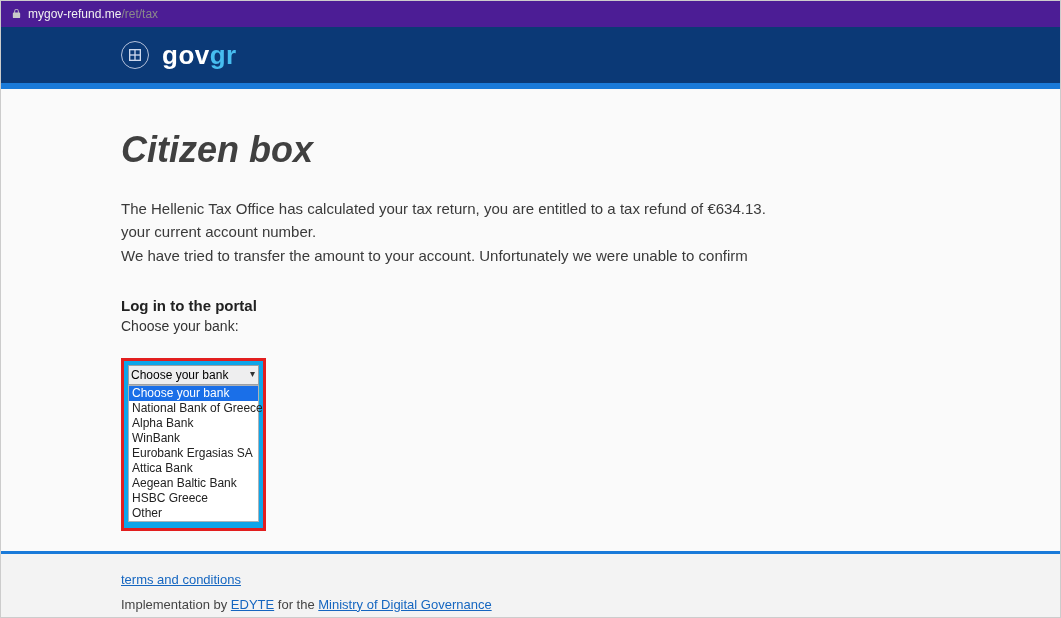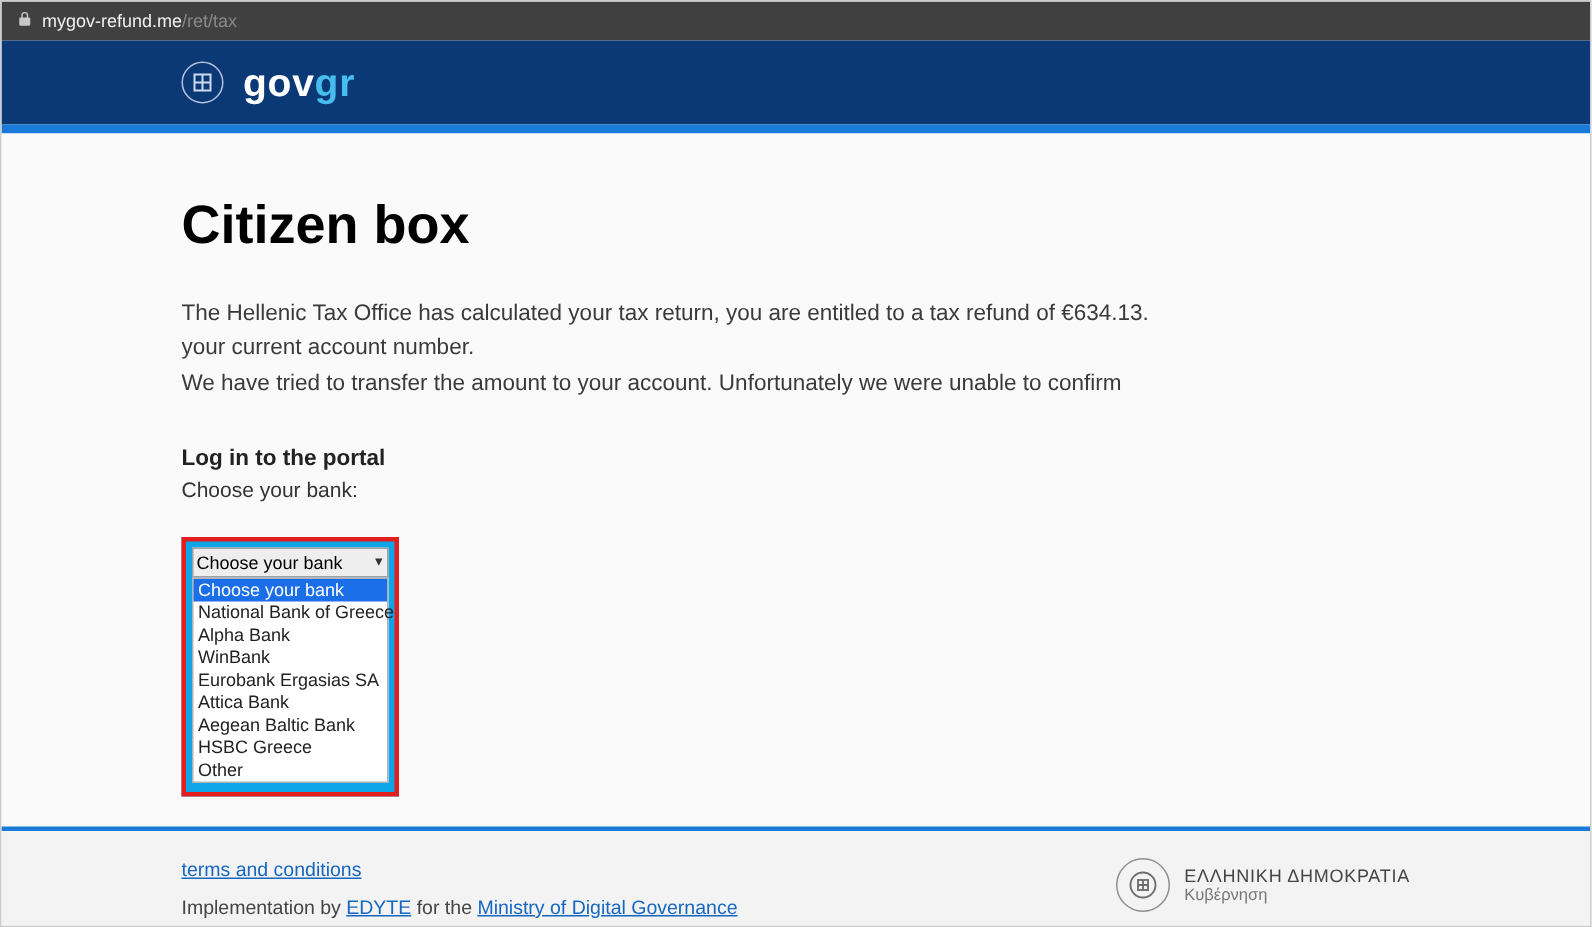--- a/index.html
+++ b/index.html
@@ -5,21 +5,21 @@
   * { box-sizing: border-box; margin: 0; padding: 0; }
   body {
     font-family: "Helvetica Neue", Arial, sans-serif;
     background: #fff;
     width: 1061px;
     height: 618px;
     overflow: hidden;
     border: 1px solid #ccc;
   }
   .addressbar {
-    background: #404040;
+    background: #4c1d95;
     height: 26px;
     display: flex;
     align-items: center;
     padding: 0 10px;
     color: #e6e6e6;
     font-size: 12px;
   }
   .addressbar .lock {
     margin-right: 6px;
     font-size: 11px;
@@ -51,22 +51,23 @@
   .gov-logo-text .g2 { color: #47bdef; }
   .blue-strip { height: 6px; background: #1a7ad9; }
   .content {
     padding: 40px 120px 20px 120px;
     background: #fafafa;
     min-height: 448px;
   }
   h1 {
     font-size: 36px;
     font-weight: 700;
-    color: #000000;
+    color: #404040;
     margin-bottom: 26px;
+    font-style: italic;
   }
   .para {
     font-size: 15px;
     color: #3a3a3a;
     line-height: 1.55;
     margin-bottom: 30px;
     max-width: 720px;
   }
   .para span { display: block; }
   .subhead {
@@ -207,27 +208,13 @@
     </div>
   </div>
 </div>
 
 <div class="footer-strip"></div>
 <div class="footer">
   <div class="footer-left">
     <a href="#" class="tnc">terms and conditions</a><br>
     <span>Implementation by </span><a href="#" class="inline">EDYTE</a><span> for the </span><a href="#" class="inline">Ministry of Digital Governance</a>
   </div>
-  <div class="footer-right">
-    <span class="seal">
-      <svg viewBox="0 0 24 24" fill="none" stroke="#6d6d6d" stroke-width="1.5">
-          <circle cx="12" cy="12" r="10"></circle>
-          <rect x="8" y="8" width="8" height="8"></rect>
-          <line x1="12" y1="8" x2="12" y2="16"></line>
-          <line x1="8" y1="12" x2="16" y2="12"></line>
-        </svg>
-    </span>
-    <div class="republic-text">
-      <div class="rt1">ΕΛΛΗΝΙΚΗ ΔΗΜΟΚΡΑΤΙΑ</div>
-      <div class="rt2">Κυβέρνηση</div>
-    </div>
-  </div>
 </div>
 
 </body></html>

